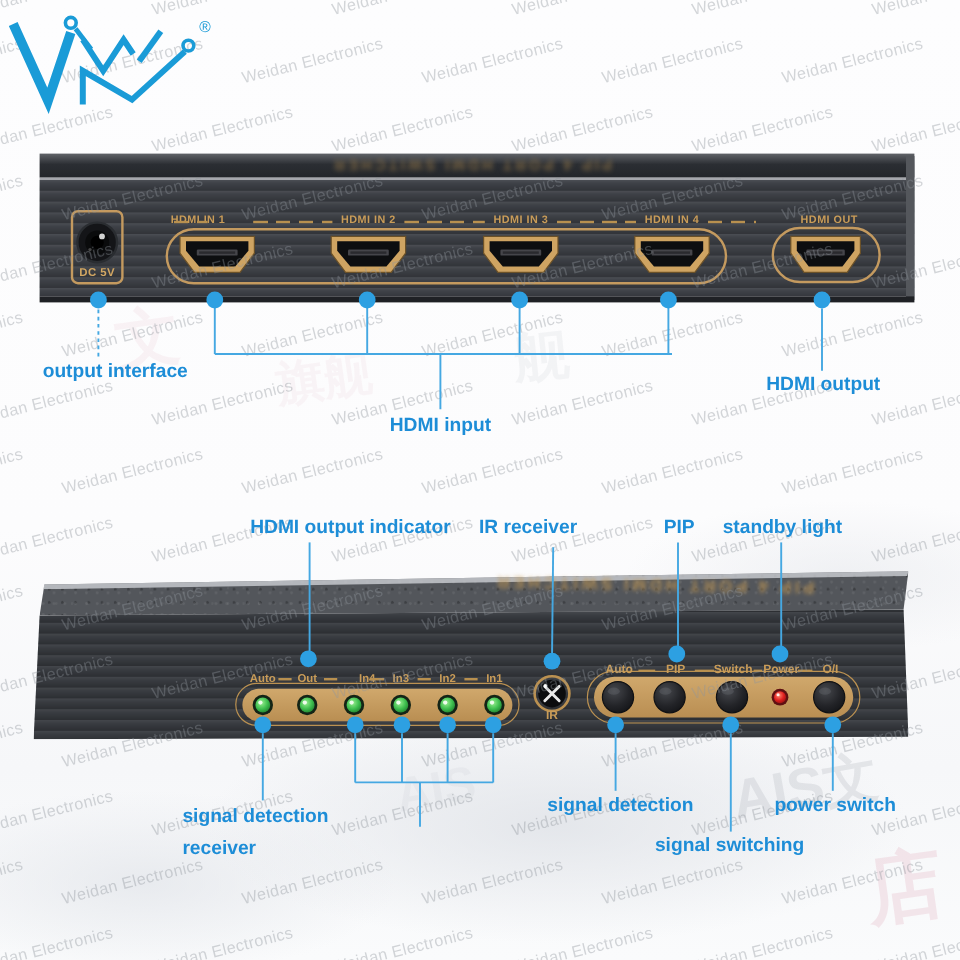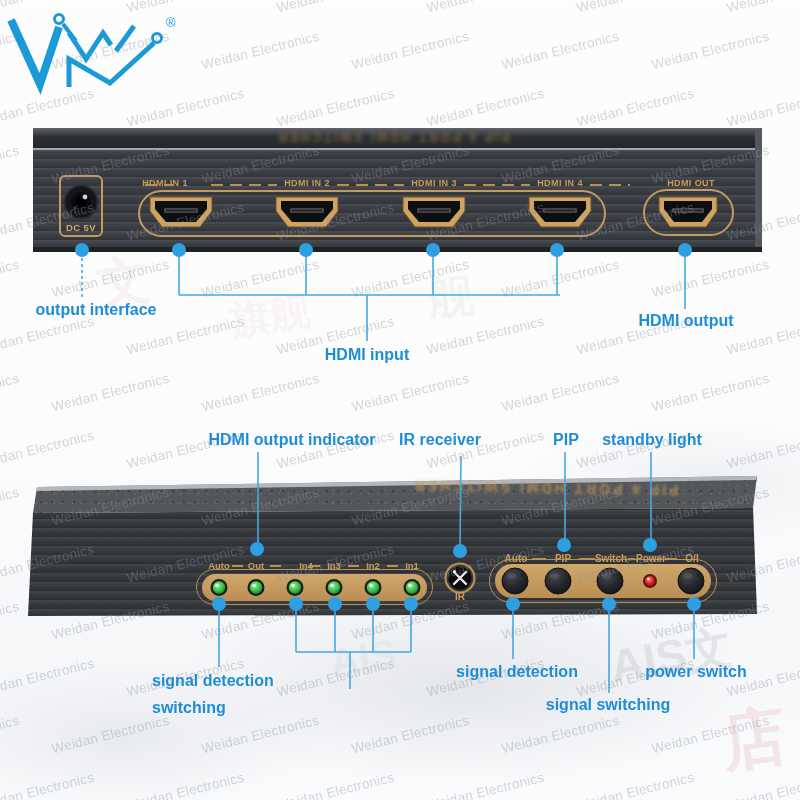--- a/index.html
+++ b/index.html
@@ -396,21 +396,21 @@
 
   <div class="blue-label" style="left:96px;top:301px;">output interface</div>
   <div class="blue-label" style="left:367px;top:346px;">HDMI input</div>
   <div class="blue-label" style="left:686px;top:312px;">HDMI output</div>
   <div class="blue-label" style="left:264px;top:431px;margin-left:28px;">HDMI output indicator</div>
   <div class="blue-label" style="left:440px;top:431px;">IR receiver</div>
   <div class="blue-label" style="left:566px;top:431px;">PIP</div>
   <div class="blue-label" style="left:652px;top:431px;">standby light</div>
   <div class="blue-label left-align" style="left:152px;top:672px;">
     <div>signal detection</div>
-    <div style="margin-top:9px;">switching</div>
+    <div style="margin-top:9px;">receiver</div>
   </div>
   <div class="blue-label" style="left:517px;top:663px;">signal detection</div>
   <div class="blue-label" style="left:608px;top:696px;">signal switching</div>
   <div class="blue-label" style="left:696px;top:663px;">power switch</div>
 
   <svg class="abs" id="logo" width="175" height="105" viewBox="0 0 175 105">
     <g stroke="#1a9bd7" fill="none" stroke-miterlimit="10">
       <path d="M5,14 L34,78 L53,21" stroke-width="8"></path>
       <circle cx="53" cy="13" r="4.5" stroke-width="3"></circle>
       <path d="M57,18 L70,35" stroke-width="4"></path>

